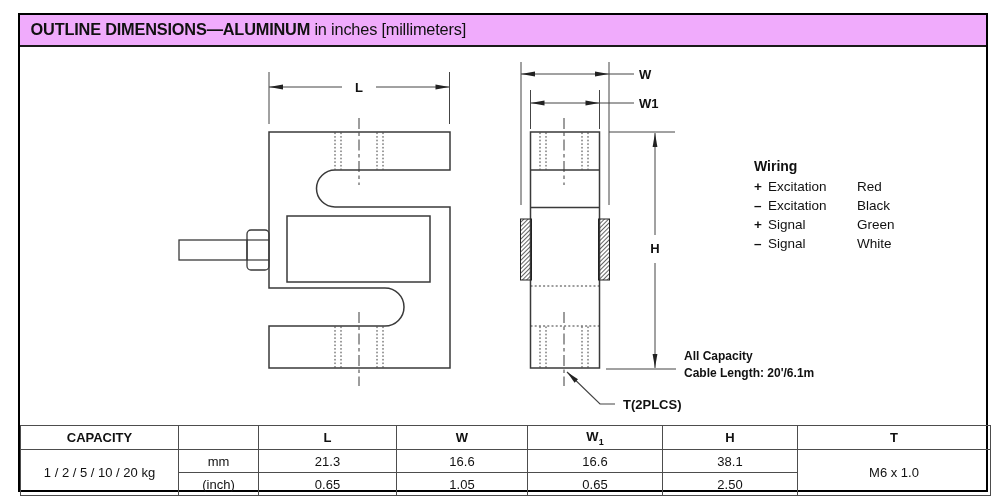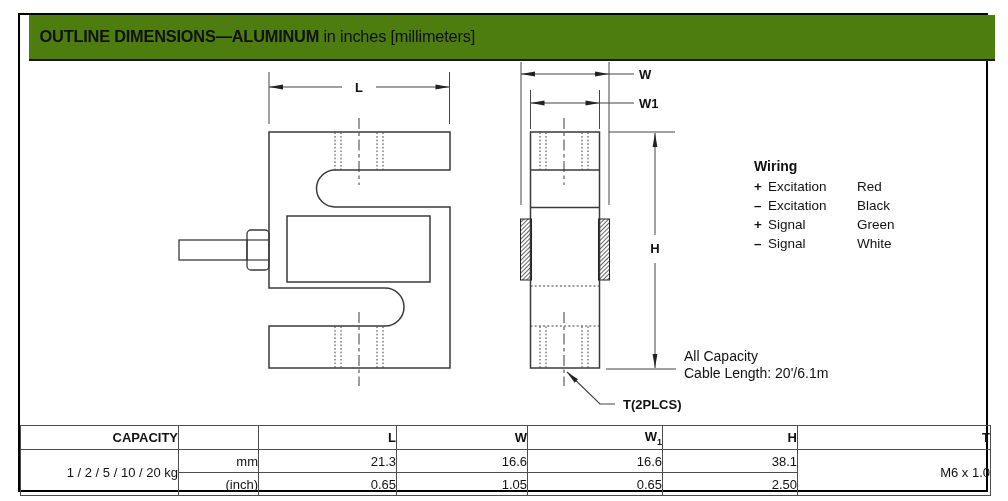--- a/index.html
+++ b/index.html
@@ -1,35 +1,35 @@
 <!DOCTYPE html>
 <html><head>
 <meta charset="utf-8">
 <style>
   html,body{margin:0;padding:0;background:#fff;}
   body{width:1008px;height:501px;position:relative;font-family:"Liberation Sans",sans-serif;color:#111;}
   #box{position:absolute;left:18px;top:13px;width:970px;height:479px;border:2px solid #000;box-sizing:border-box;background:#fff;}
   
-  #titlebar{position:absolute;left:9px;top:0;width:100%;height:46px;background:#4d7c0f;border-bottom:2px solid #1a1a1a;box-sizing:border-box;display:flex;align-items:center;}
+  #titlebar{position:absolute;left:0;top:0;width:100%;height:32px;background:#f0abfc;border-bottom:2px solid #1a1a1a;box-sizing:border-box;display:flex;align-items:center;}
   #titlebar .t-inner{padding-left:11px;font-size:17px;transform:scaleX(0.96);transform-origin:left center;white-space:nowrap;letter-spacing:-0.2px;}
   #titlebar b{font-weight:bold;}
   
   #draw{position:absolute;left:0;top:30px;width:970px;height:380px;}
   svg text{font-family:"Liberation Sans",sans-serif;font-weight:bold;font-size:13px;fill:#111;}
   
   #wiring{position:absolute;left:734px;top:112px;font-size:13.5px;line-height:19px;}
   #wiring .w-title{font-weight:bold;font-size:14px;margin-bottom:1px;}
   #wiring .w-row{display:flex;}
   #wiring .w-sign{width:14px;font-weight:bold;}
   #wiring .w-name{width:89px;}
   
-  #note{position:absolute;left:664px;top:303px;font-size:14px;font-weight:normal;line-height:17px;}
+  #note{position:absolute;left:664px;top:303px;font-size:12px;font-weight:bold;line-height:17px;}
   
   #dims-table{position:absolute;left:0;top:410px;width:970px;border-collapse:collapse;table-layout:fixed;font-size:13px;}
-  #dims-table td,#dims-table th{border:1.4px solid #4d4d4d;text-align:right;vertical-align:middle;padding:0;}
+  #dims-table td,#dims-table th{border:1.4px solid #4d4d4d;text-align:center;vertical-align:middle;padding:0;}
   #dims-table thead tr{height:24px;}
   #dims-table tbody tr{height:23px;}
   #dims-table th{font-weight:bold;}
   #dims-table sub{font-size:9px;}
 </style>
 </head>
 <body>
 
 <div id="box">
 

